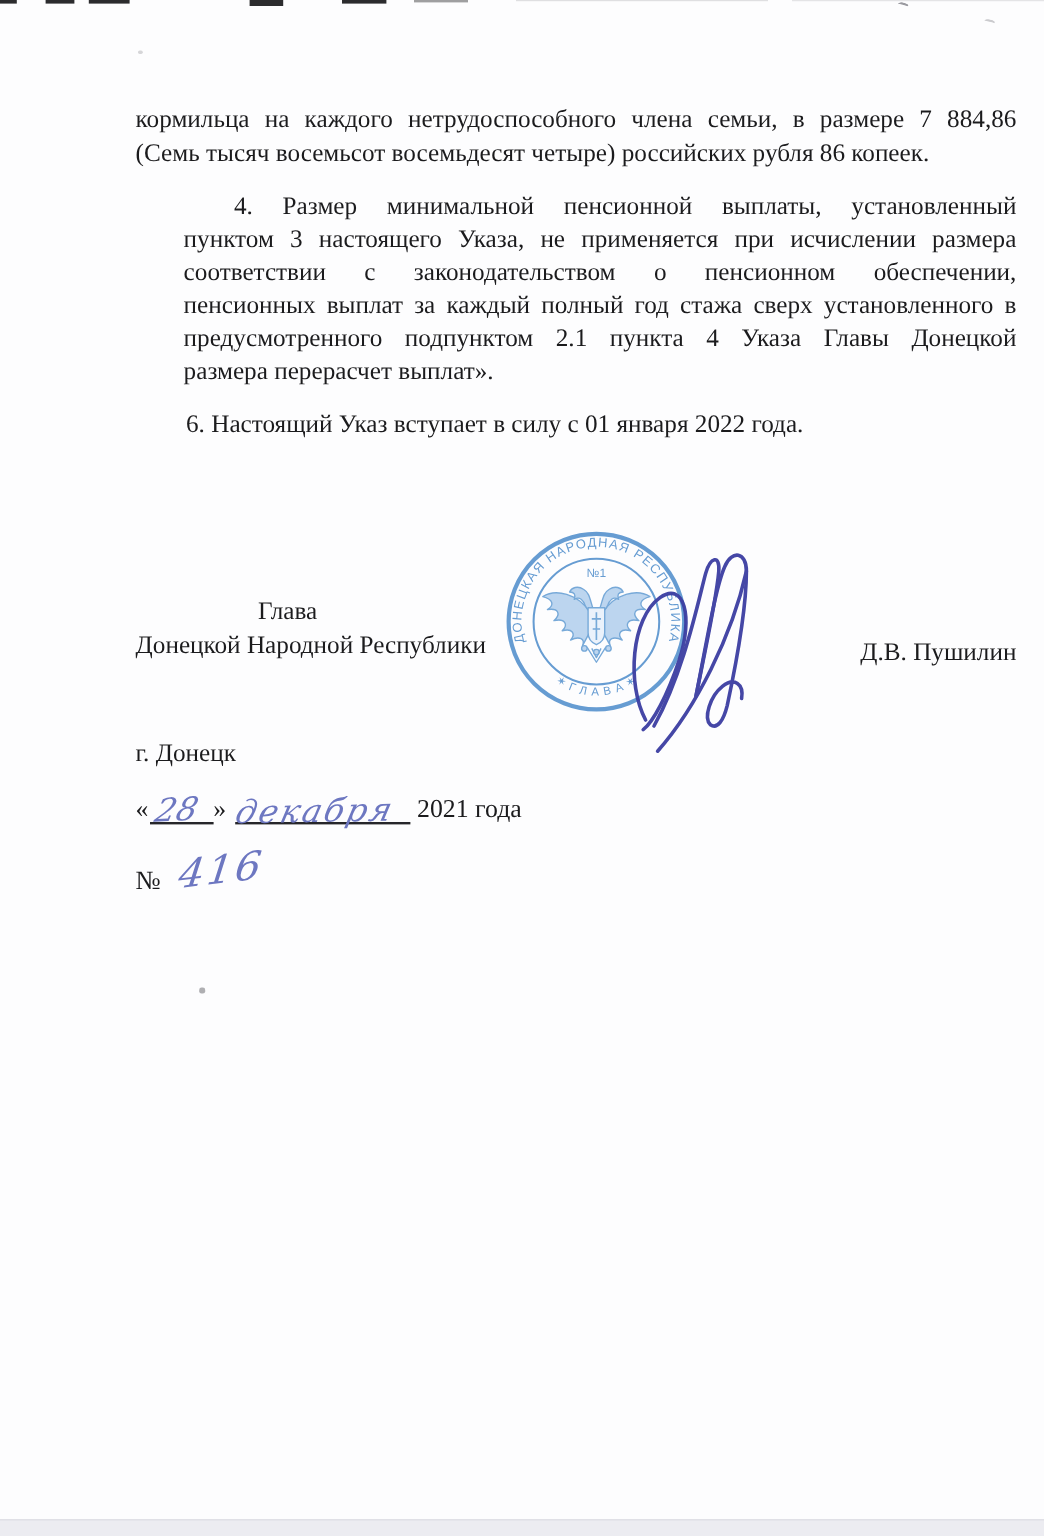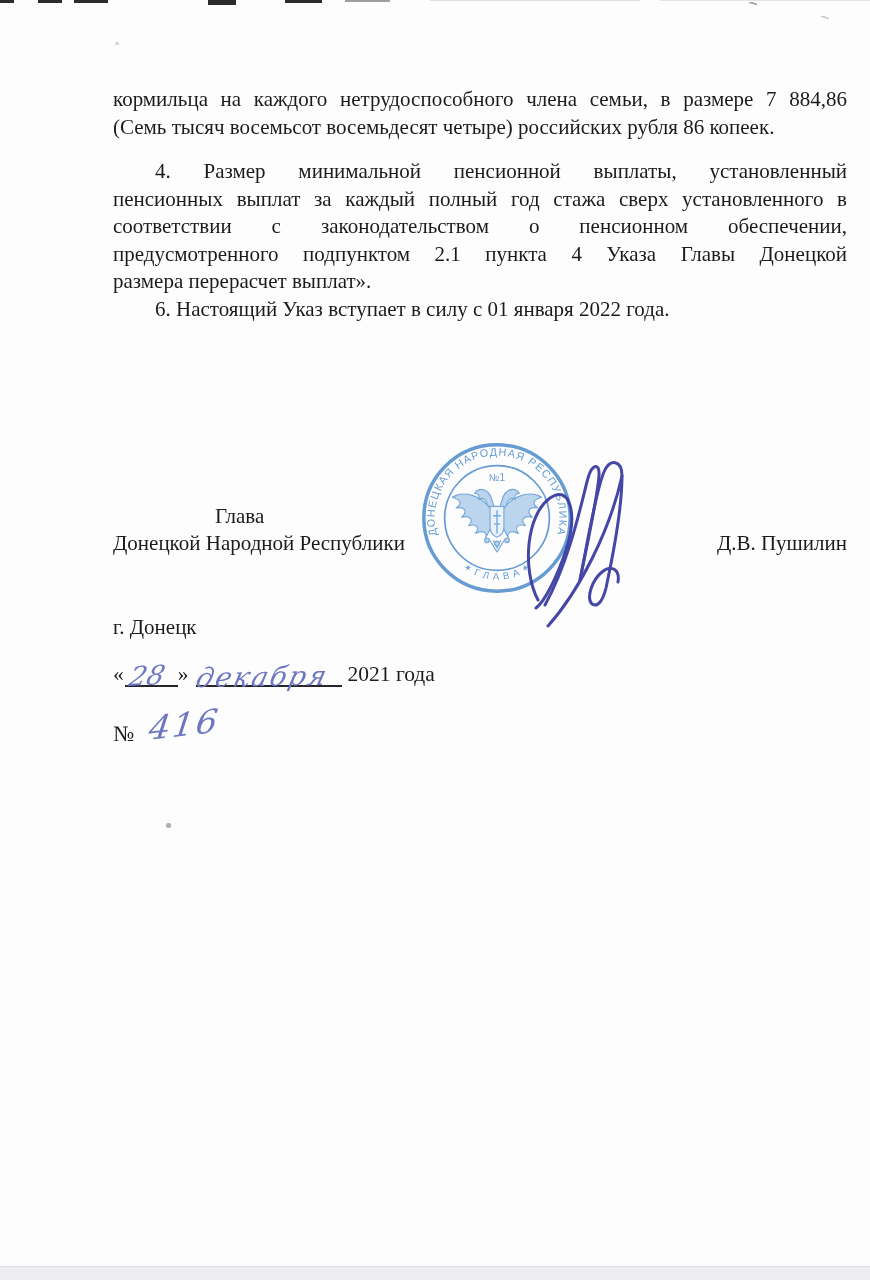--- a/index.html
+++ b/index.html
@@ -11,28 +11,28 @@
   }
   
   .textflow{
     position:absolute;left:113px;top:86px;width:734px;
     font-size:21px;line-height:27.5px;
   }
   .para{margin:0;}
   .line{text-align:justify;text-align-last:justify;}
   .line.last{text-align-last:left;}
   .line.indent{text-indent:42px;}
-  .para.p4{margin-top:17px;}
+  .para.p4{margin-top:17px;margin-left:40px;}
   .para.p5{margin-top:10px;}
-  .para.p6{}
+  .para.p6{margin-top:17px;}
   
   .sig-row{
     position:absolute;left:113px;top:490px;width:734px;
     font-size:21px;line-height:27.5px;
-    display:flex;justify-content:space-between;align-items:flex-end;
+    display:flex;justify-content:space-between;align-items:center;
   }
   .sig-left{width:350px;}
   .sig-left .l1{padding-left:102px;}
   .sig-name{margin-top:40px;white-space:nowrap;}
   
   .stamp{position:absolute;left:420px;top:441px;width:154px;height:154px;opacity:.93;}
   
   .signature{position:absolute;left:500px;top:440px;width:160px;height:190px;}
   
   .place{position:absolute;left:113px;top:615px;font-size:21px;}
@@ -76,22 +76,23 @@
 <div class="speck" style="left:115px;top:42px;width:4px;height:3px;opacity:.35;"></div>
 <div class="speck" style="left:166px;top:823px;width:5px;height:5px;opacity:.7;"></div>
 
 <div class="textflow">
   <div class="para p0">
     <div class="line">кормильца на каждого нетрудоспособного члена семьи, в размере 7 884,86</div>
     <div class="line last">(Семь тысяч восемьсот восемьдесят четыре) российских рубля 86 копеек.</div>
   </div>
   <div class="para p4">
     <div class="line indent">4. Размер минимальной пенсионной выплаты, установленный</div>
+    <div class="line">пунктом 3 настоящего Указа, не применяется при исчислении размера</div>
+    <div class="line">соответствии с законодательством о пенсионном обеспечении,</div>
     <div class="line">пенсионных выплат за каждый полный год стажа сверх установленного в</div>
-    <div class="line">соответствии с законодательством о пенсионном обеспечении,</div>
     <div class="line">предусмотренного подпунктом 2.1 пункта 4 Указа Главы Донецкой</div>
     <div class="line last">размера перерасчет выплат».</div>
   </div>
   <div class="para p6">
     <div class="line last indent">6. Настоящий Указ вступает в силу с 01 января 2022 года.</div>
   </div>
 </div>
 
 <div class="sig-row">
   <div class="sig-left">

